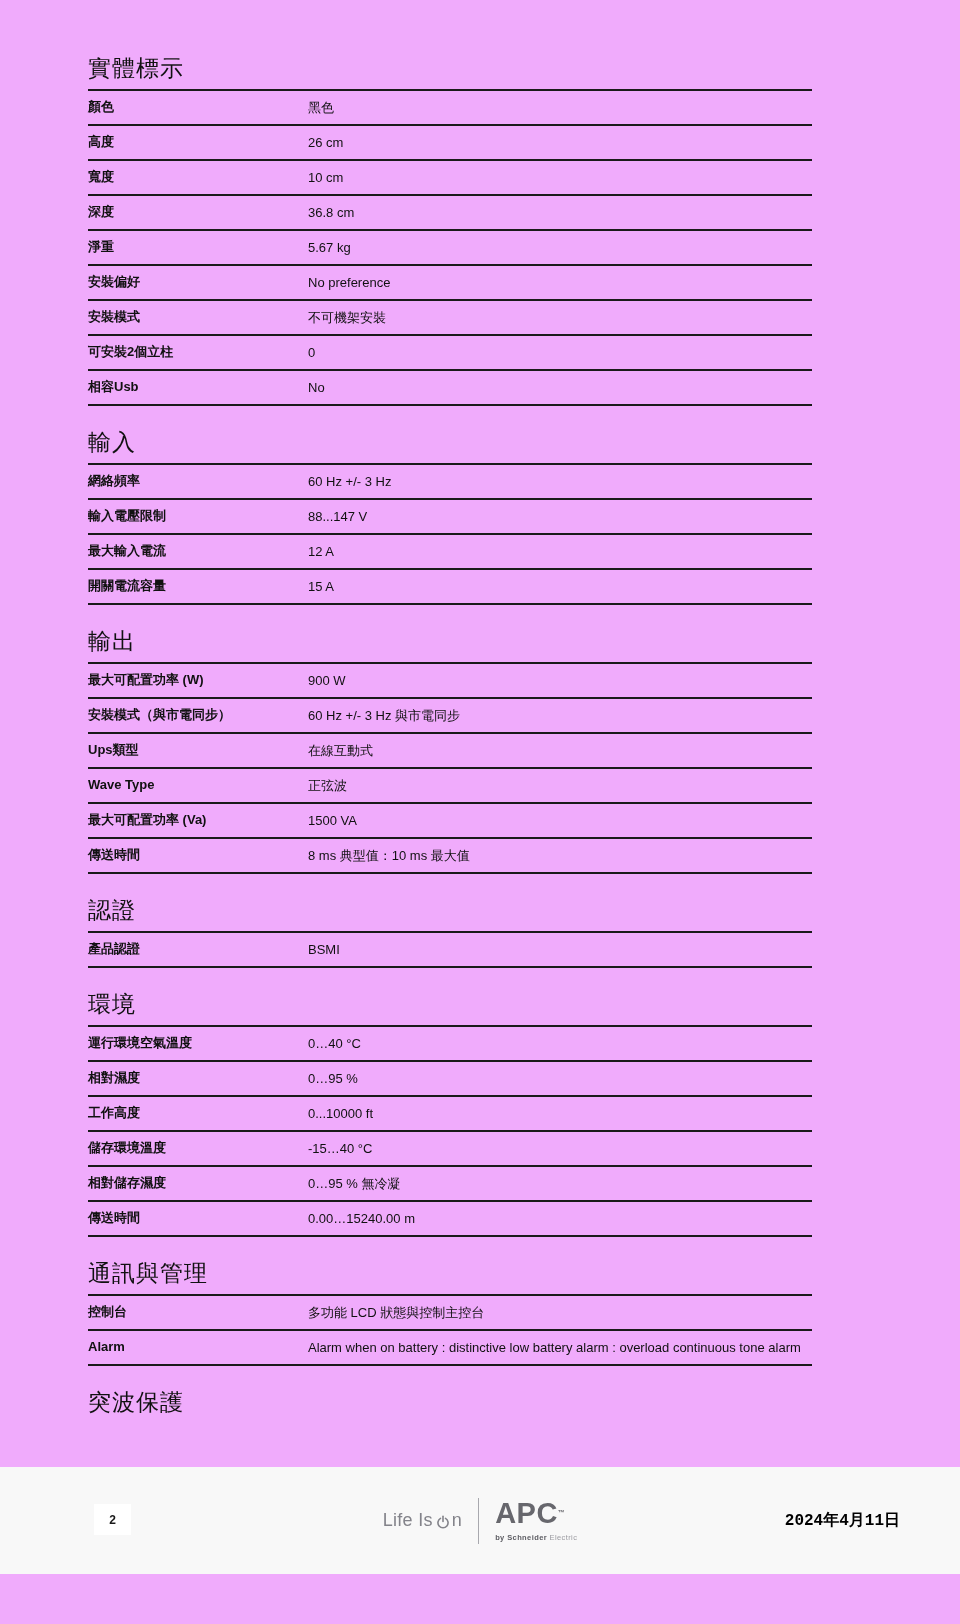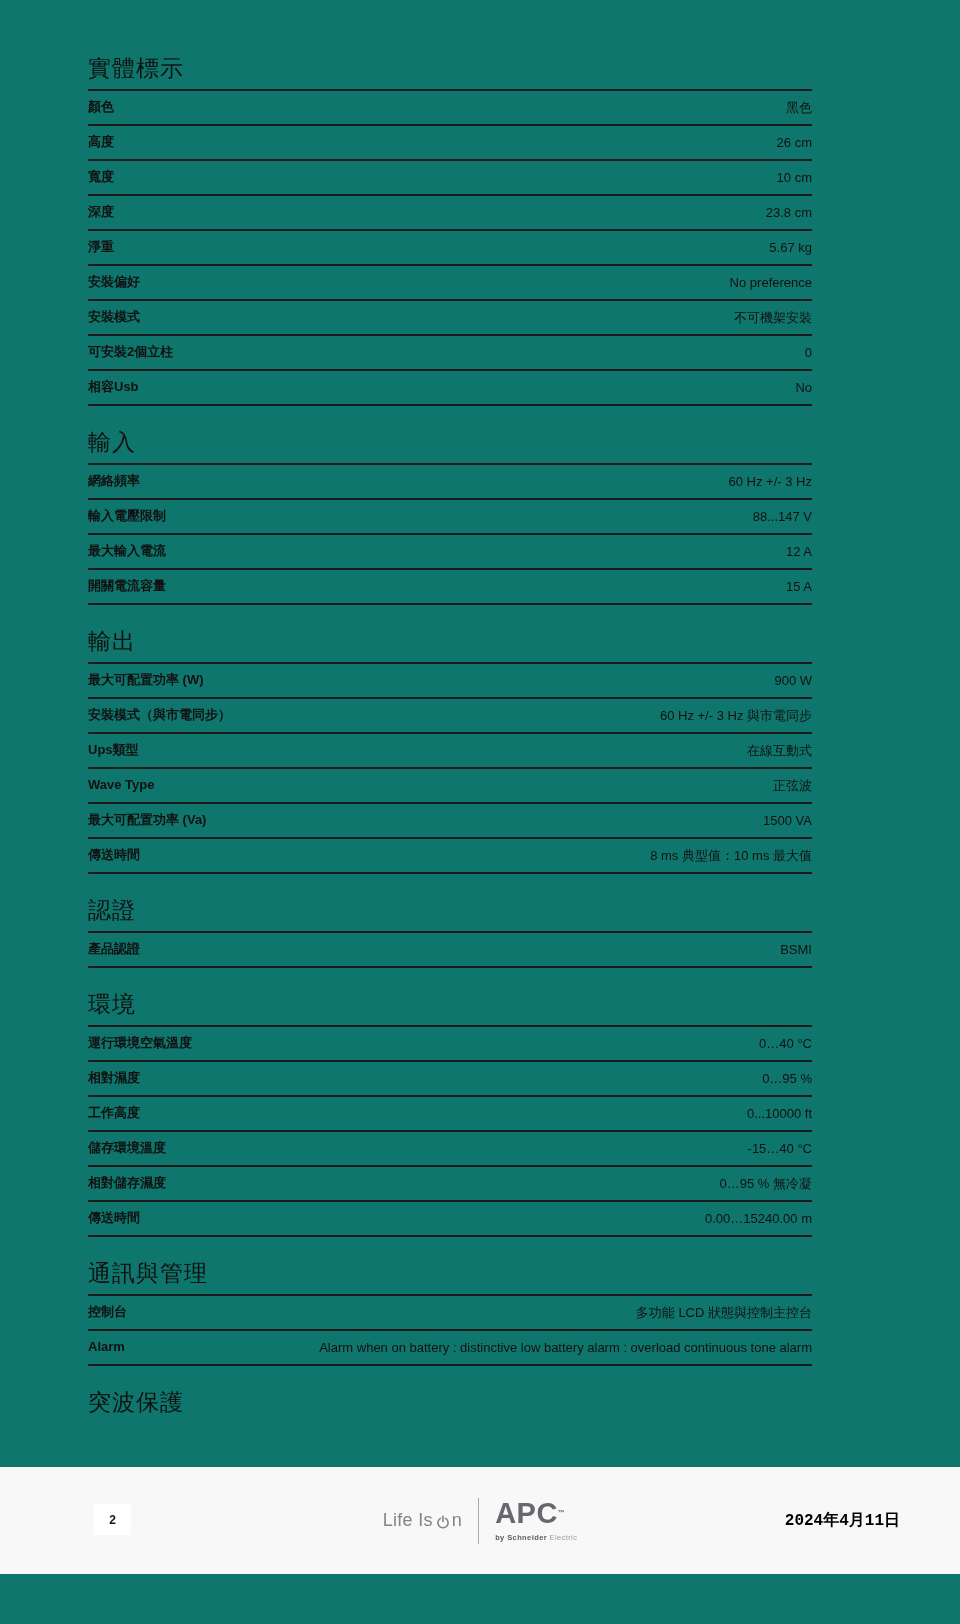--- a/index.html
+++ b/index.html
@@ -4,21 +4,21 @@
 <style>
   * { box-sizing: border-box; }
   html, body { margin: 0; padding: 0; background: #ffffff; }
   body {
     width: 960px; height: 1624px;
     font-family: "Liberation Sans", "DejaVu Sans", sans-serif;
     color: #1a1a1a;
     position: relative;
     overflow: hidden;
   }
-  .page { position: relative; width: 960px; height: 1624px; background: #0f766e; }
+  .page { position: relative; width: 960px; height: 1624px; background: #f0abfc; }
 
   .content { position: absolute; top: 0; left: 88px; width: 724px; padding-top: 54px; }
 
   .spec-section { margin: 0 0 22px 0; }
   .spec-section + .spec-section { margin-top: 22px; }
 
   .section-title {
     margin: 0; padding: 0 0 7px 0;
     font-size: 23px; font-weight: 400; line-height: 28px;
     letter-spacing: 1px; color: #111;
@@ -30,21 +30,21 @@
     display: flex; align-items: flex-start;
     padding: 8px 0 8px 0;
     border-bottom: 2px solid #1a1a1a;
   }
   .row-label {
     width: 220px; flex: 0 0 220px;
     font-size: 13px; font-weight: 700; line-height: 16px; color: #111;
   }
   .row-value {
     flex: 1;
-    font-size: 13px; font-weight: 400; line-height: 17px; color: #111; text-align: right;
+    font-size: 13px; font-weight: 400; line-height: 17px; color: #111;
   }
 
   
   .footer {
     position: absolute; left: 0; top: 1467px; width: 960px; height: 107px;
     background: #f8f8f8;
   }
   .page-num-box {
     position: absolute; left: 94px; top: 37px;
     width: 37px; height: 31px; background: #ffffff;
@@ -91,21 +91,21 @@
         <div class="spec-row">
           <div class="row-label">高度</div>
           <div class="row-value">26 cm</div>
         </div>
         <div class="spec-row">
           <div class="row-label">寬度</div>
           <div class="row-value">10 cm</div>
         </div>
         <div class="spec-row">
           <div class="row-label">深度</div>
-          <div class="row-value">23.8 cm</div>
+          <div class="row-value">36.8 cm</div>
         </div>
         <div class="spec-row">
           <div class="row-label">淨重</div>
           <div class="row-value">5.67 kg</div>
         </div>
         <div class="spec-row">
           <div class="row-label">安裝偏好</div>
           <div class="row-value">No preference</div>
         </div>
         <div class="spec-row">

